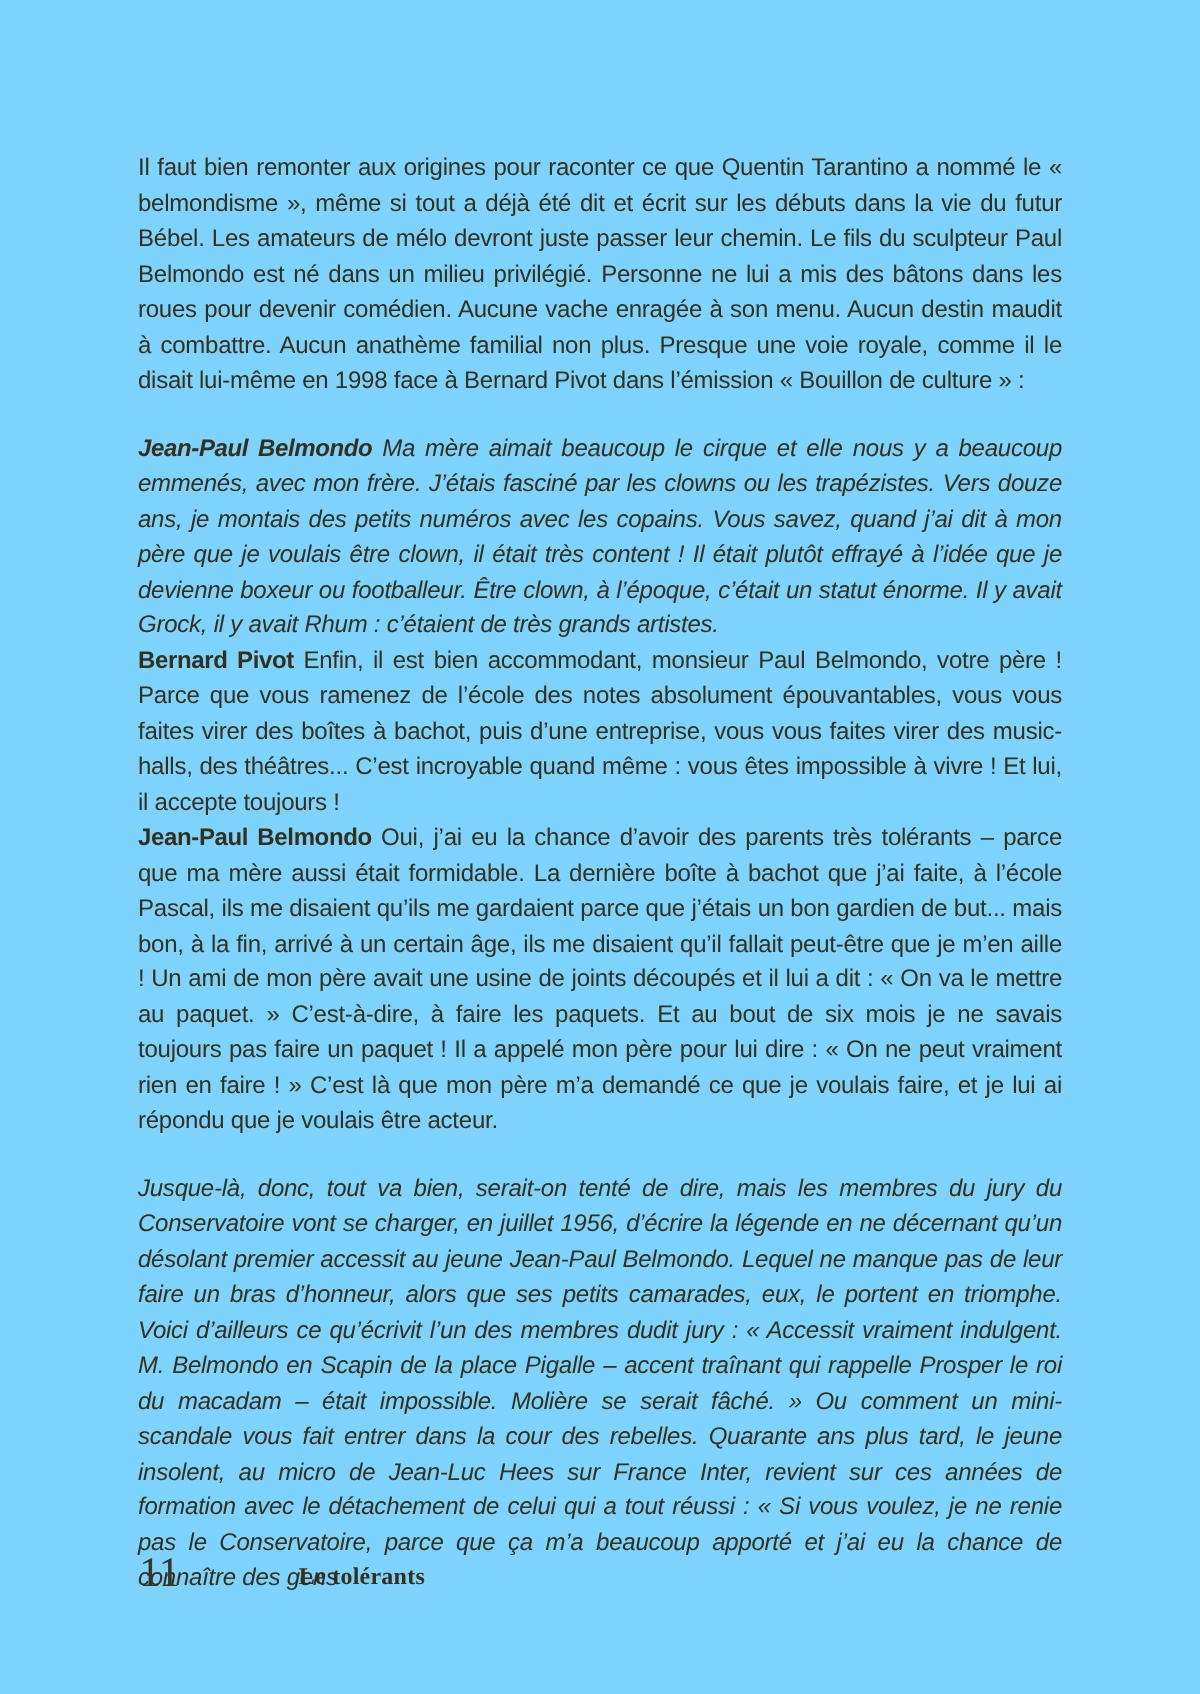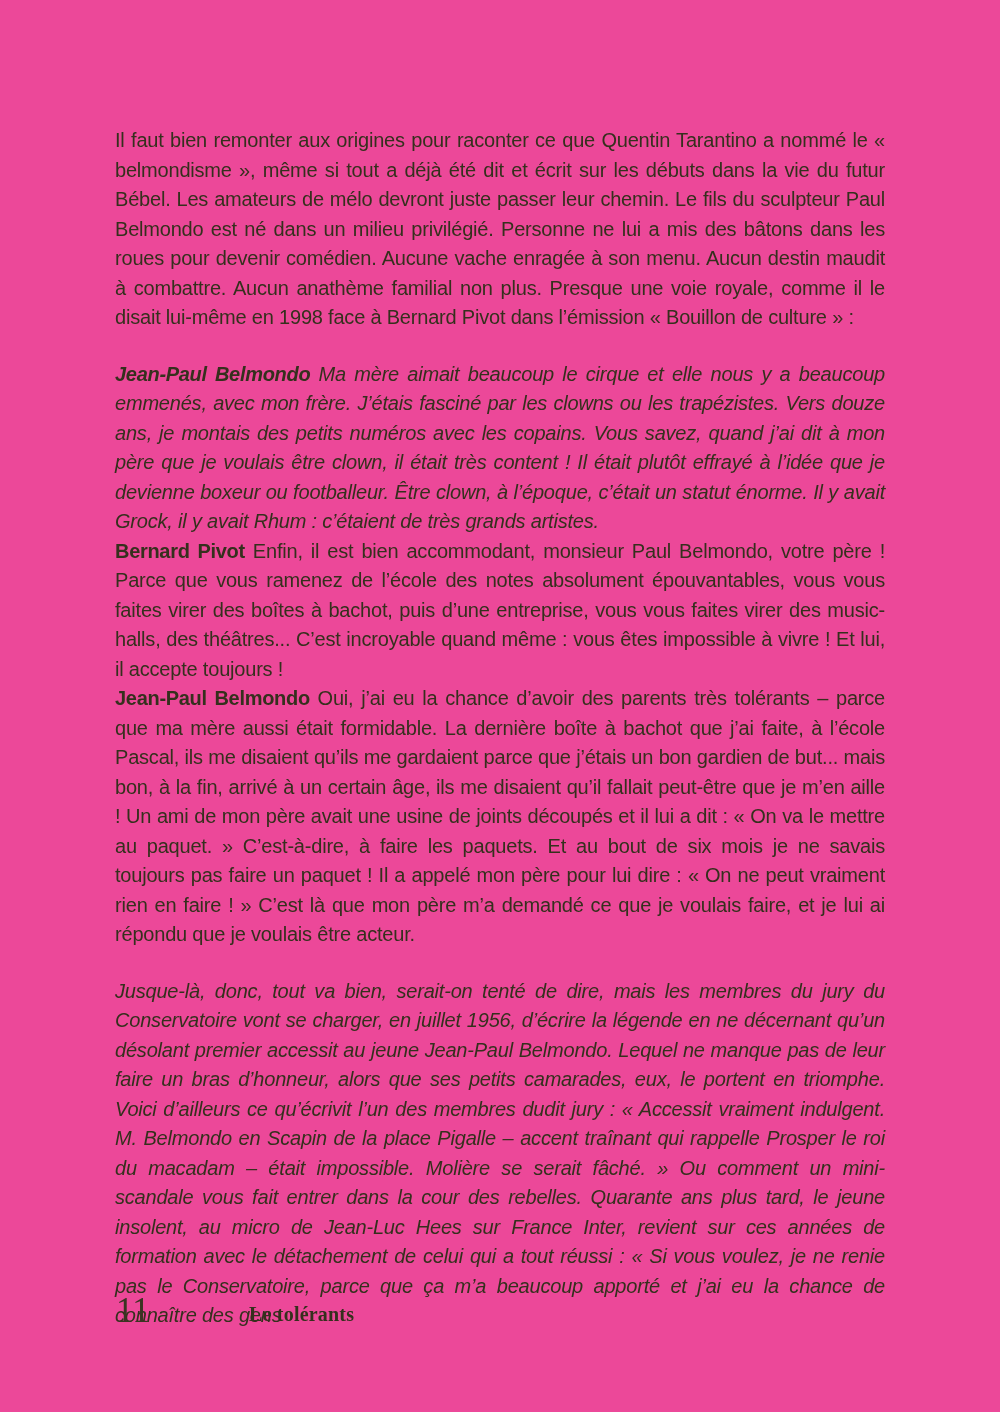--- a/index.html
+++ b/index.html
@@ -10,21 +10,21 @@
     width: 1000px;
     height: 1412px;
     background: #ffffff;
     position: relative;
     font-family: "Liberation Sans", sans-serif;
     overflow: hidden;
   }
   .book-page {
     position: absolute;
     inset: 0;
-    background: #ec4899;
+    background: #7dd3fc;
     padding-left: 44px;
   }
   .text-block {
     position: absolute;
     left: 115px;
     top: 126px;
     width: 770px;
     color: #35301d;
     font-size: 20px;
     line-height: 29.5px;

